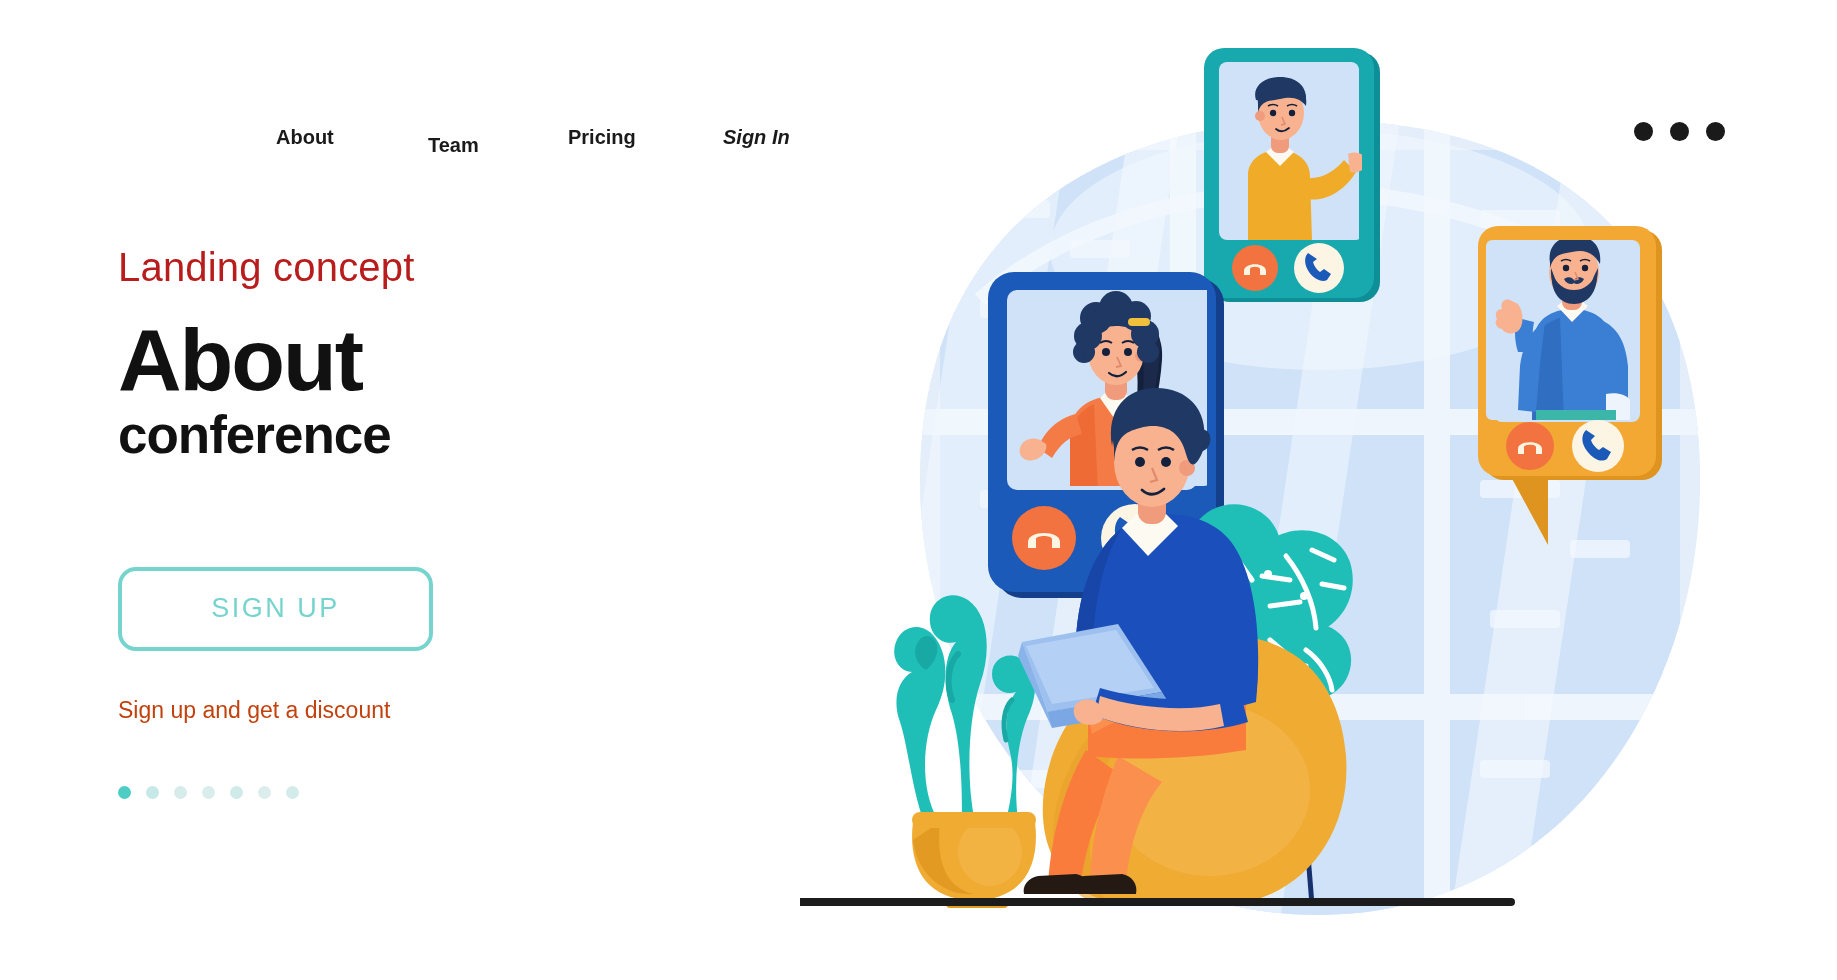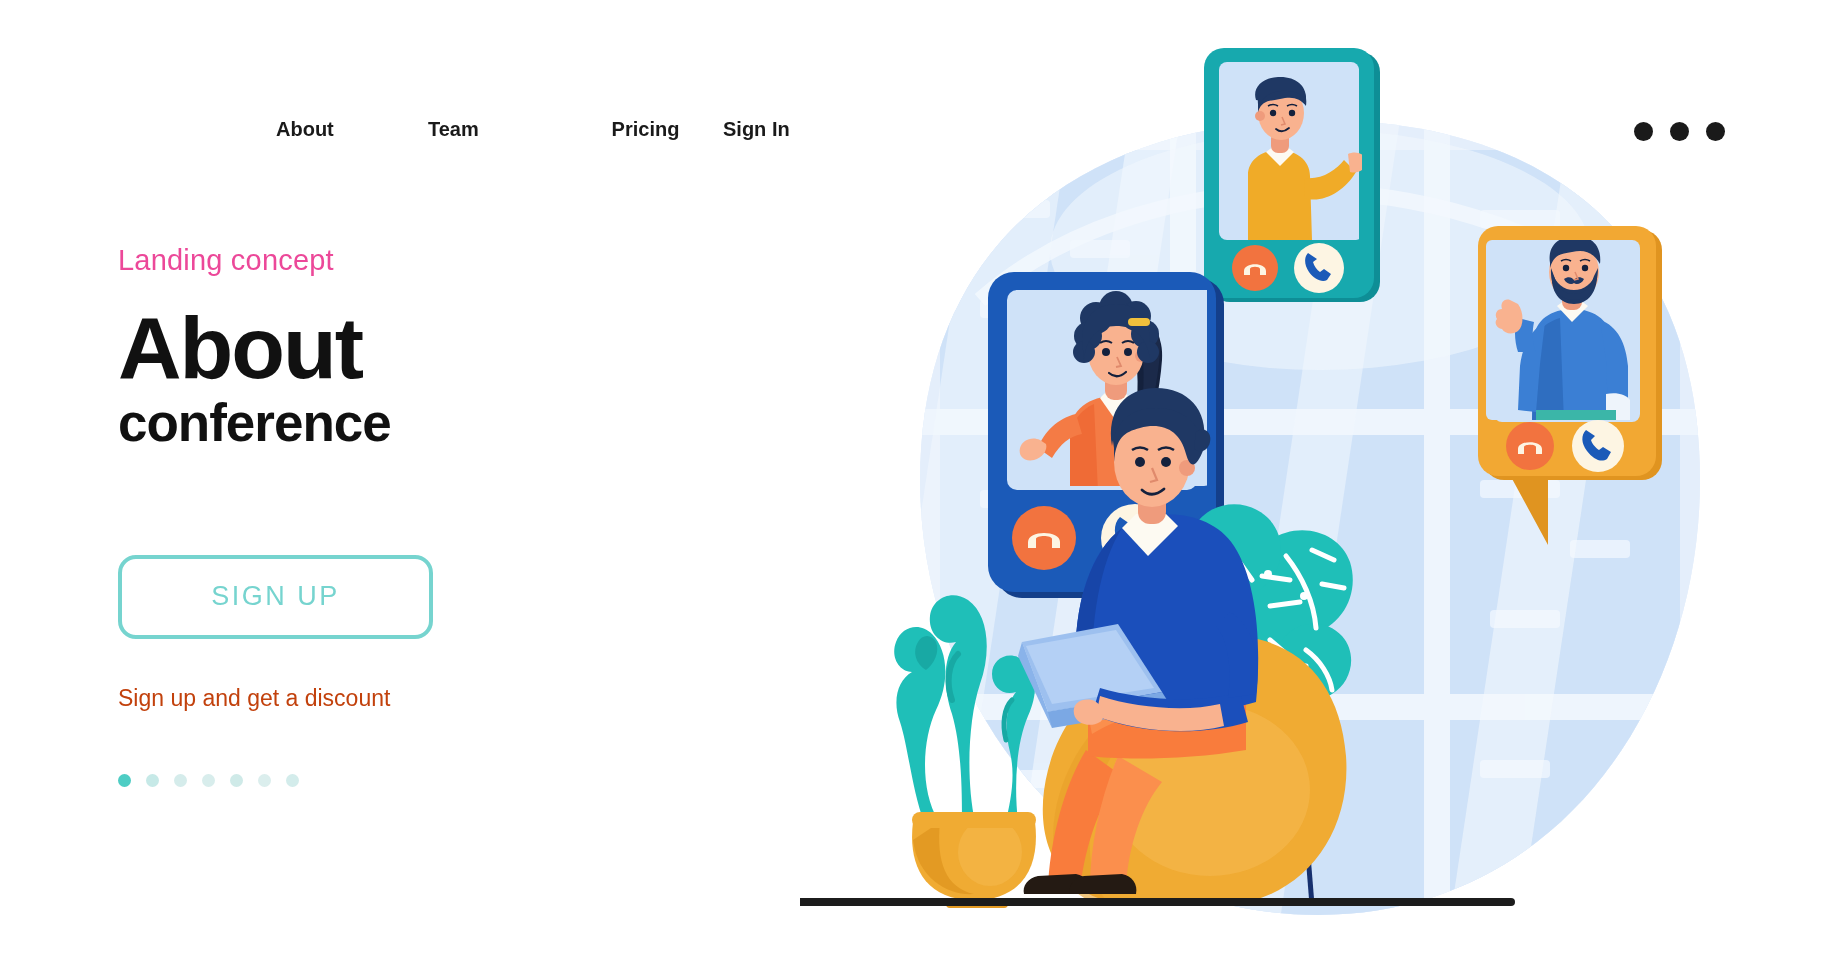--- a/index.html
+++ b/index.html
@@ -37,39 +37,39 @@
   .nav-links {
     position:absolute; left:276px; top:118px;
     display:flex; align-items:center; gap:0px;
   }
   .nav-link {
     color:#1a1a1a; font-size:20px; font-weight:bold;
     text-decoration:none; cursor:pointer;
     white-space:nowrap;
   }
   .nav-link.n0 { width:152px; }
-  .nav-link.n1 { width:140px; }
-  .nav-link.n2 { width:155px;text-align:center; }
-  .nav-link.n3 { width:120px; }
+  .nav-link.n1 { width:140px;margin-top:16px; }
+  .nav-link.n2 { width:155px; }
+  .nav-link.n3 { width:120px;font-style:italic; }
 
   .nav-menu-dots {
     position:absolute; right:112px; top:122px;
     display:flex; gap:17px; cursor:pointer;
   }
   .nav-menu-dots span {
     display:block; width:19px; height:19px;
     border-radius:50%; background:#1a1a1a;
   }
 
   
   .hero {
     position:absolute; left:118px; top:245px; width:620px;
   }
   .hero-eyebrow {
-    font-size:29px; color:#ec4899; letter-spacing:0.2px;
+    font-size:40px; color:#b91c1c; letter-spacing:0.2px;
     margin-bottom:28px; line-height:1.1;
   }
   .hero-title {
     font-size:88px; font-weight:bold; color:#111111;
     letter-spacing:-2px; line-height:0.98; margin-bottom:4px;
   }
   .hero-subtitle {
     font-size:53px; font-weight:bold; color:#111111;
     letter-spacing:-1px; line-height:1.05;
   }

